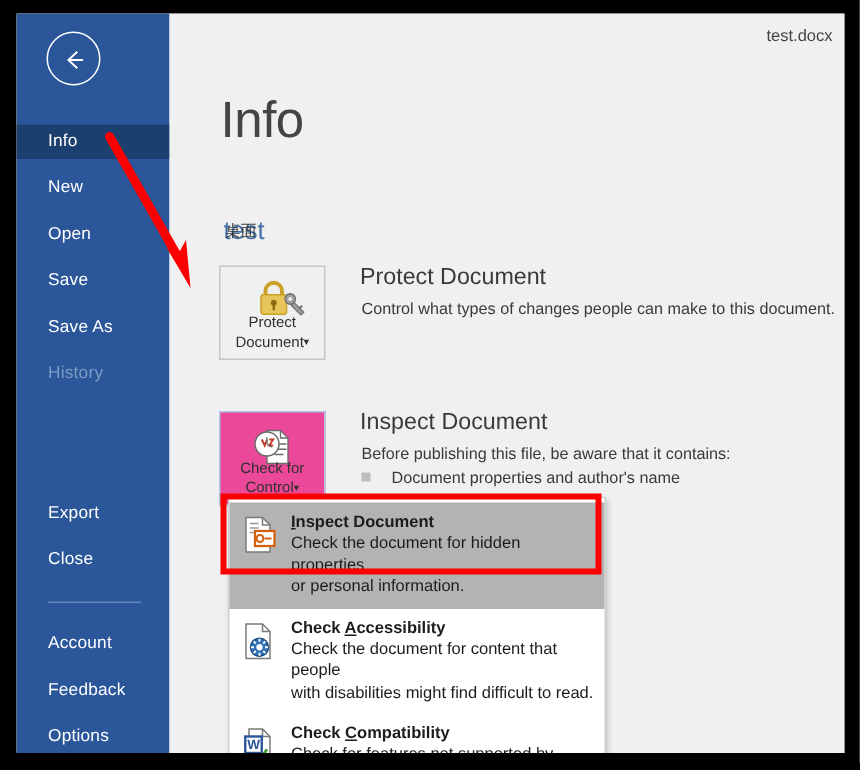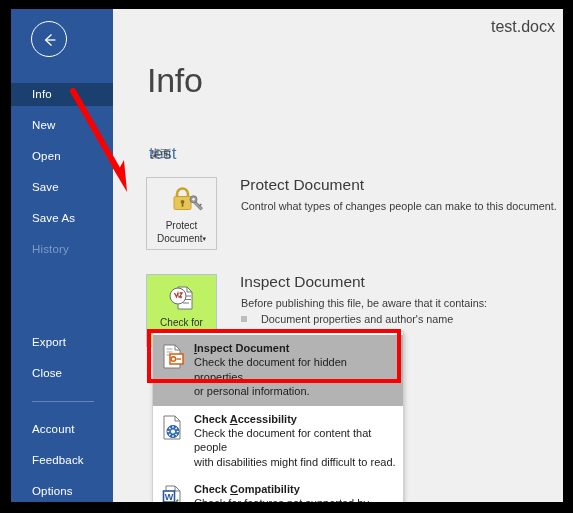--- a/index.html
+++ b/index.html
@@ -73,21 +73,21 @@
   #content {
     position: absolute;
     left: 102px; top: 0;
     right: 0; bottom: 0;
     background: #f0f0f0;
   }
 
   #filename {
     position: absolute;
     right: 8px; top: 9px;
-    font-size: 16px;
+    font-size: 11px;
     color: #444444;
     white-space: nowrap;
   }
 
   #page-title {
     position: absolute;
     left: 34px; top: 52px;
     font-size: 34px;
     font-weight: 300;
     color: #444444;
@@ -105,27 +105,27 @@
   #doc-path {
     position: absolute;
     left: 37px; top: 138px;
     font-size: 10.5px;
     color: #3a3a3a;
   }
 
   
   .tile {
     position: absolute;
-    width: 71px; height: 73px;
+    width: 71px; height: 63px;
     border: 1px solid #c6c6c6;
     background: #f0f0f0;
     text-align: center;
     cursor: pointer;
   }
-  .tile.hot { background: #bef264; border-color: #adc6e5; }
+  .tile.hot { background: #ec4899; border-color: #adc6e5; }
   .tile-label {
     position: absolute;
     left: 0; right: 0; bottom: 4px;
     font-size: 10px;
     color: #303030;
     line-height: 12.5px;
   }
   .tile-icon {
     position: absolute;
     left: 0; right: 0; top: 7px;

